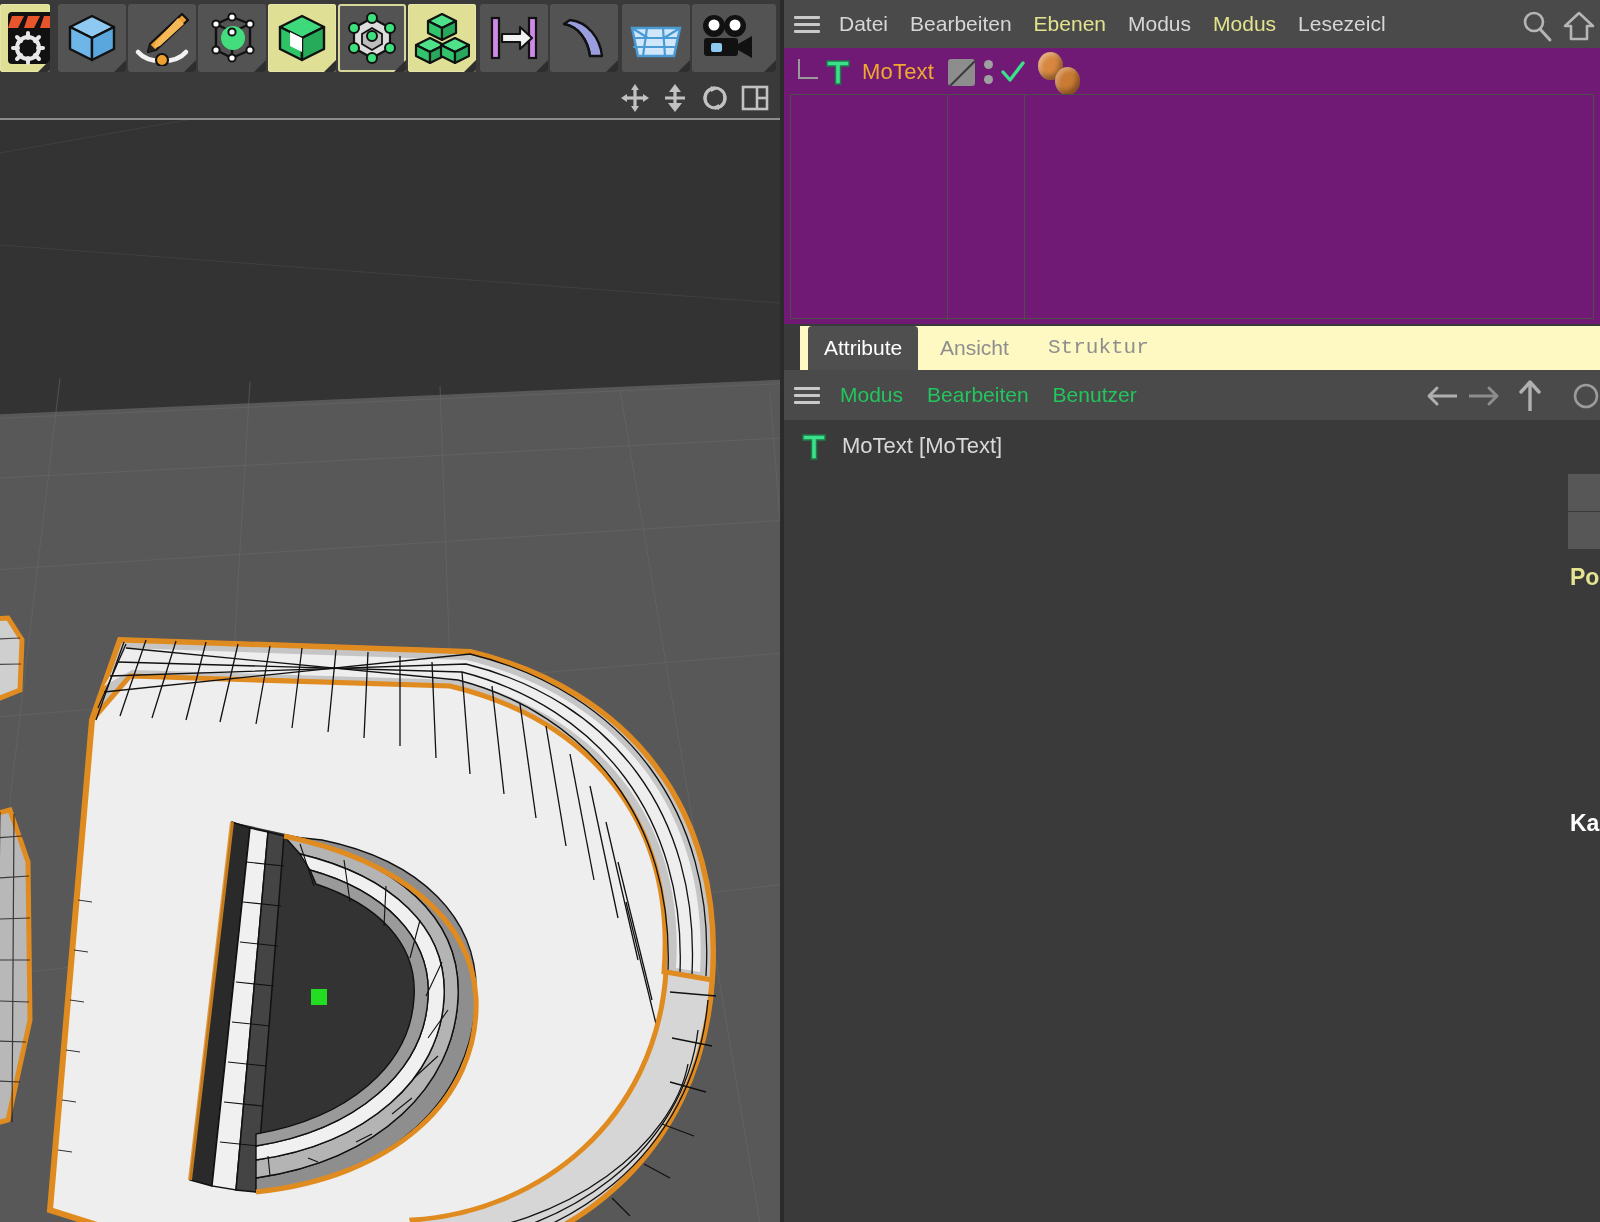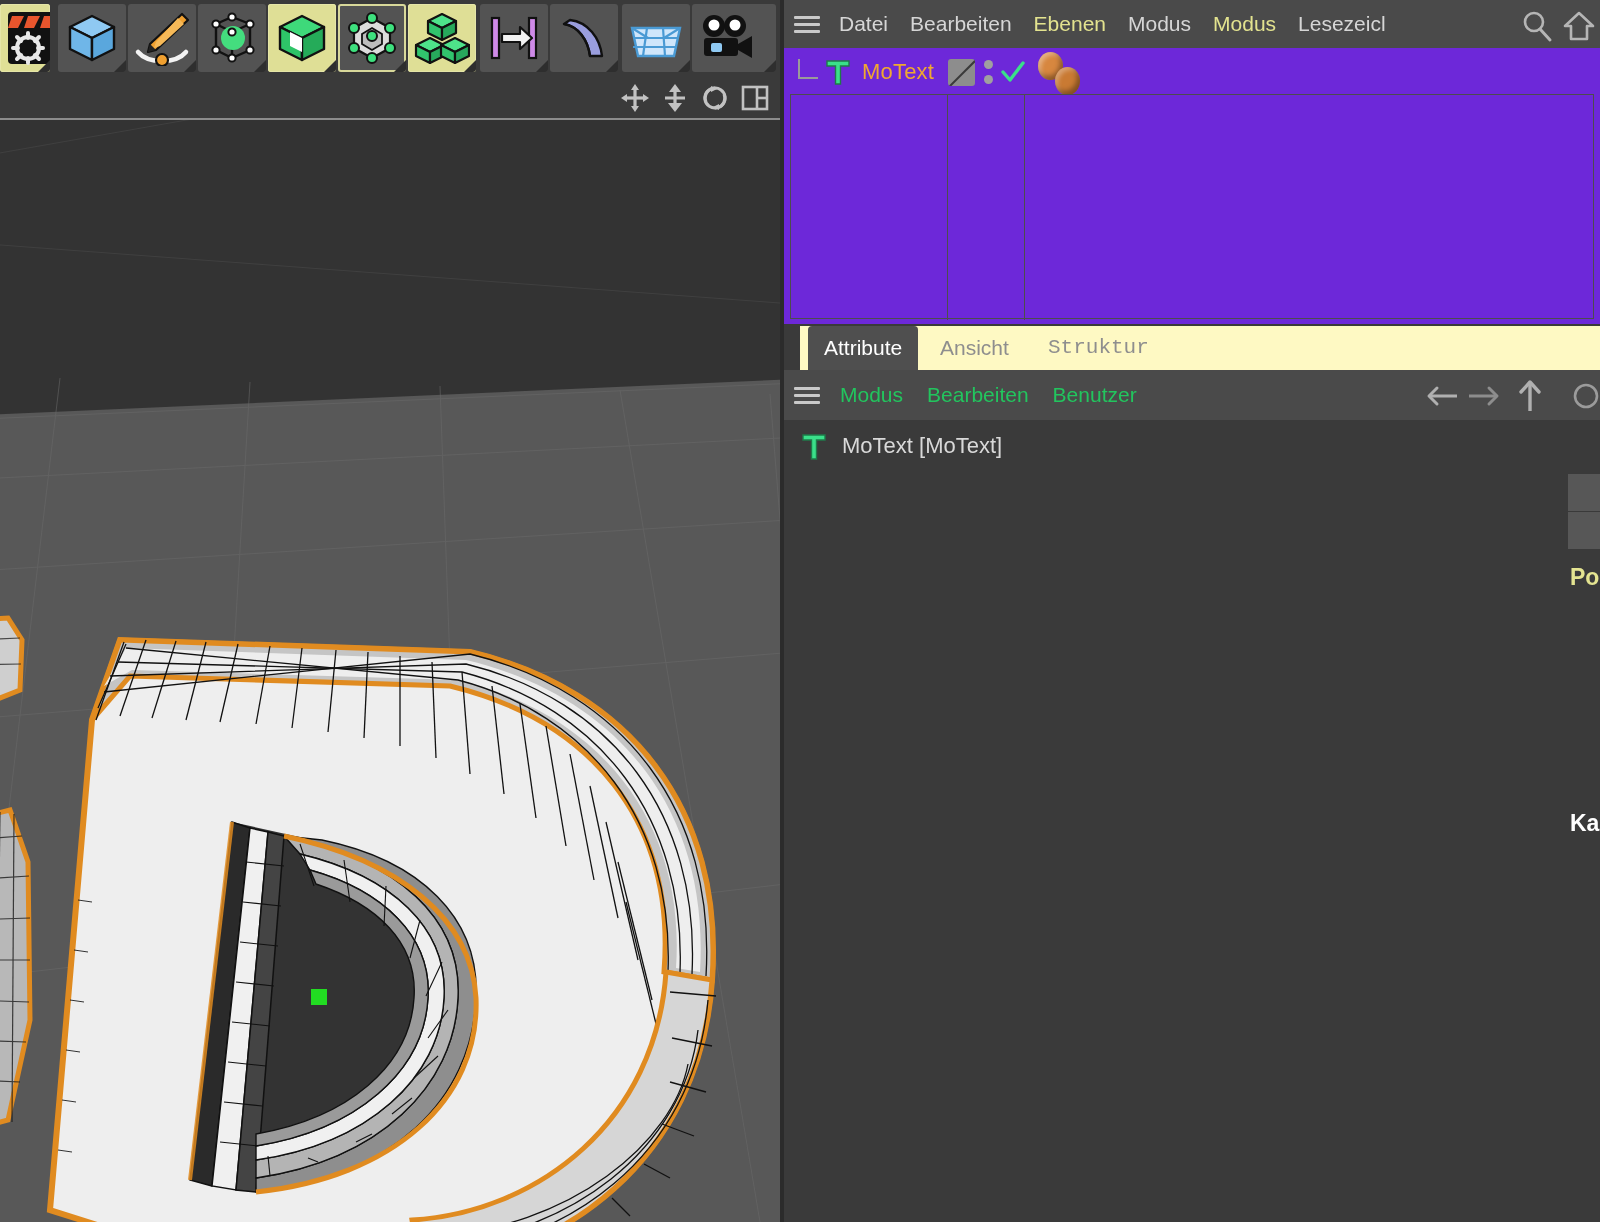--- a/index.html
+++ b/index.html
@@ -67,21 +67,21 @@
     background: #c9c9c9; border-radius: 1px;
   }
   #hamburger i:nth-child(1) { top: 16px; }
   #hamburger i:nth-child(2) { top: 23px; }
   #hamburger i:nth-child(3) { top: 30px; }
   .mb-right { position: absolute; top: 9px; width: 34px; height: 34px; }
 
   
   #objmgr {
     position: absolute; left: 4px; top: 48px; width: 816px; height: 276px;
-    background: #6d28d9;
+    background: #701a75;
   }
   #obj-row {
     position: absolute; left: 2px; top: 2px; width: 810px; height: 44px;
     display: flex; align-items: center;
   }
   #obj-bracket {
     width: 20px; height: 20px; margin-left: 12px;
     border-left: 2px solid #9a9a9a; border-bottom: 2px solid #9a9a9a;
     margin-top: -6px;
   }

